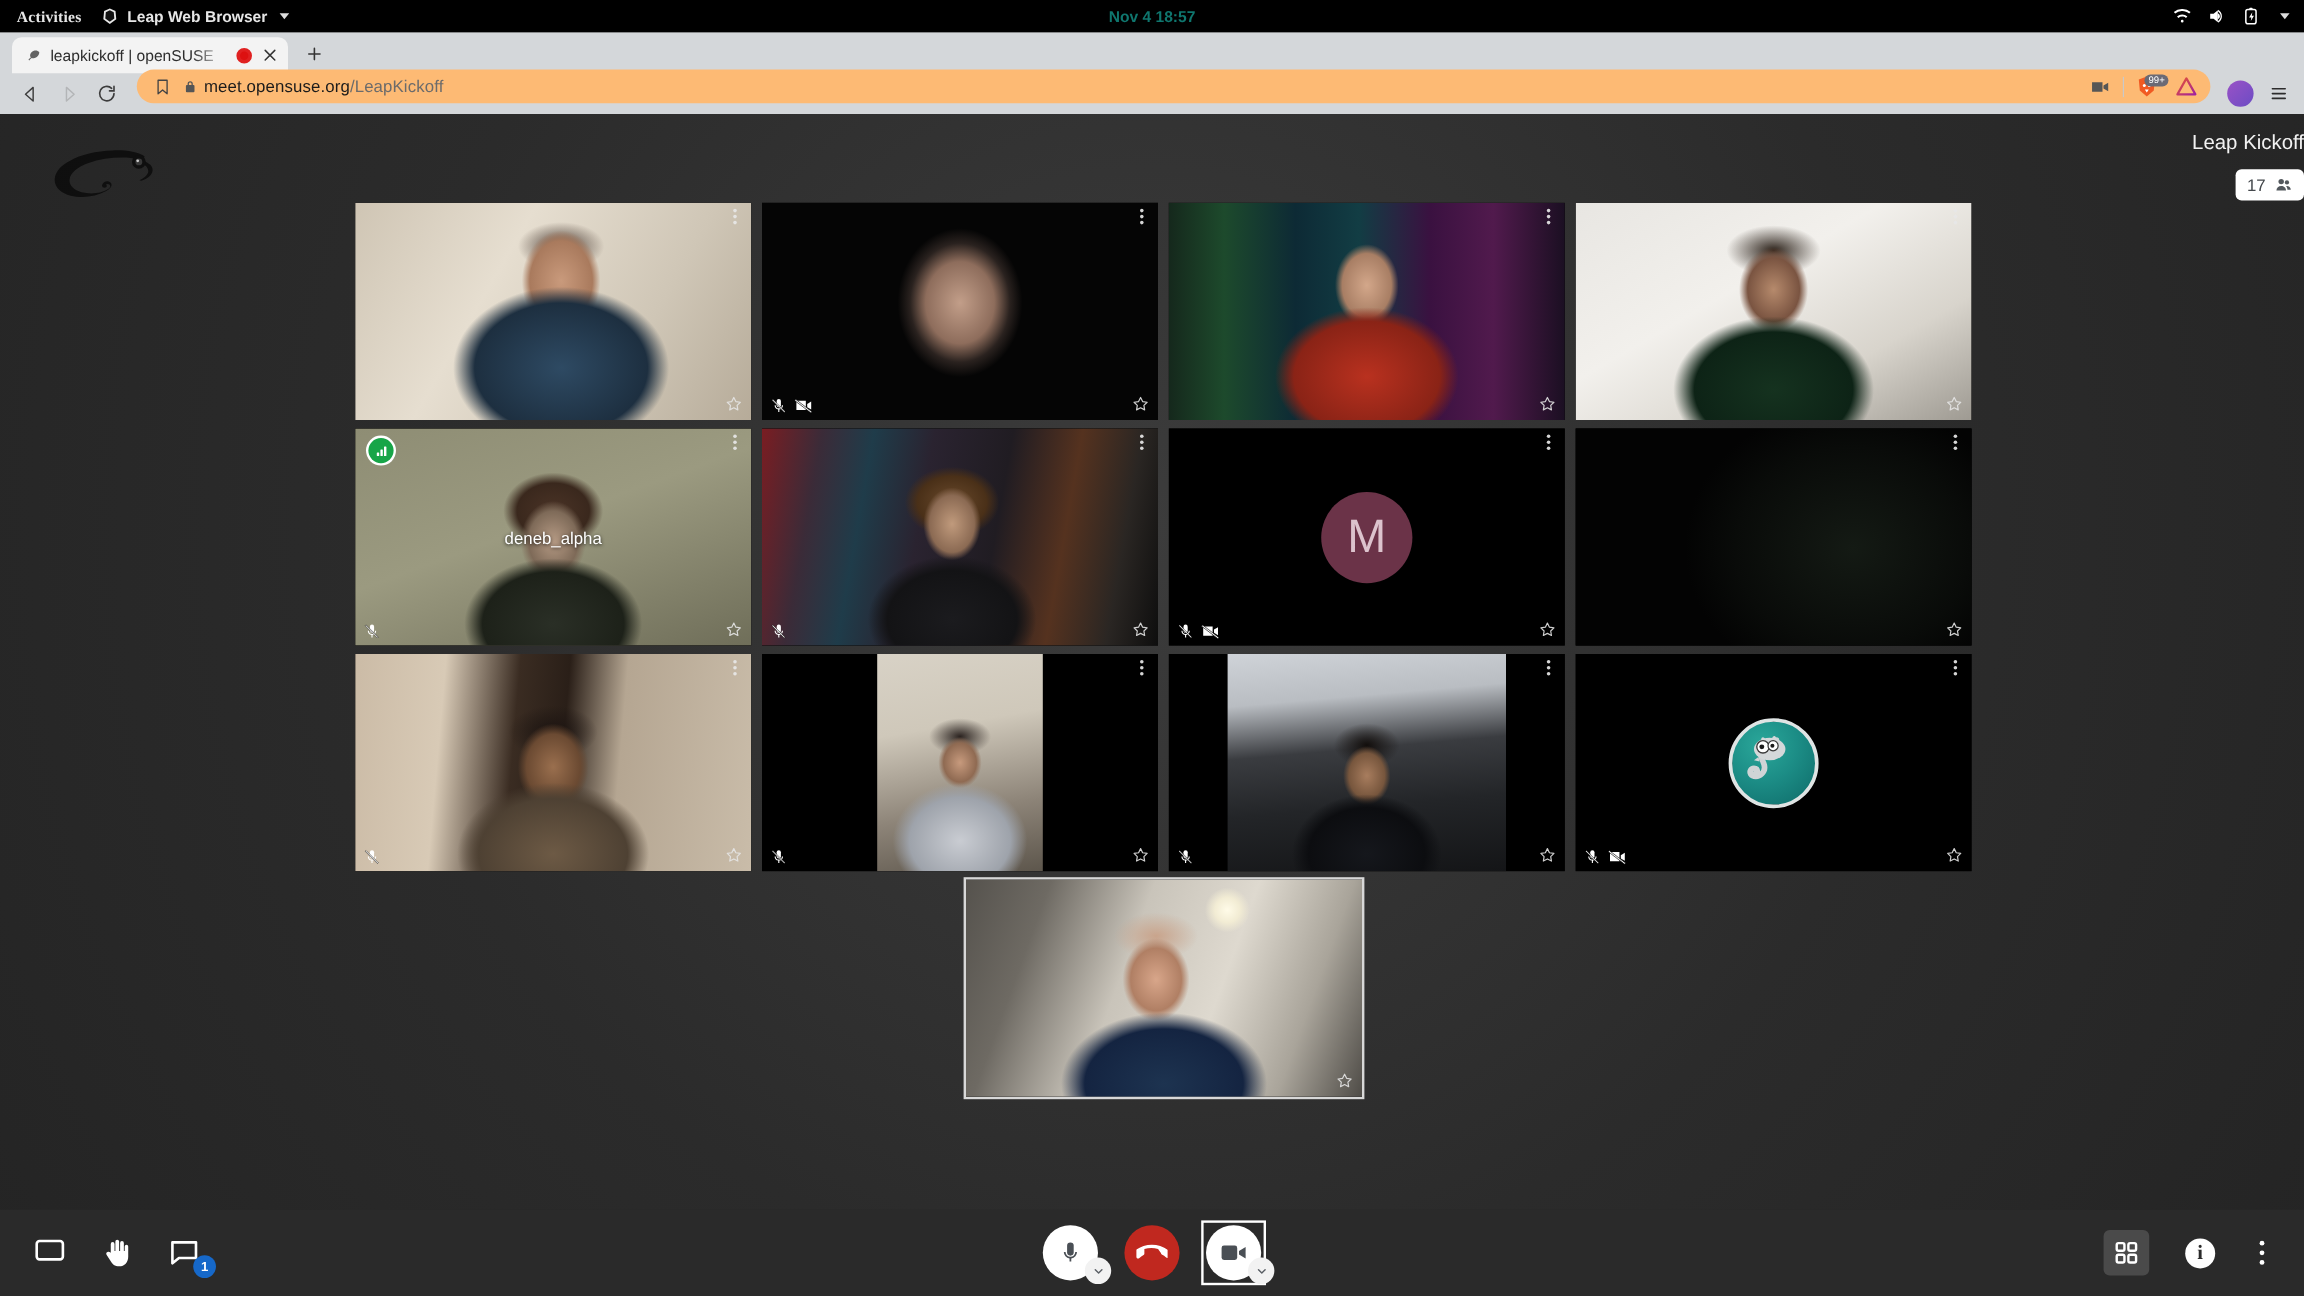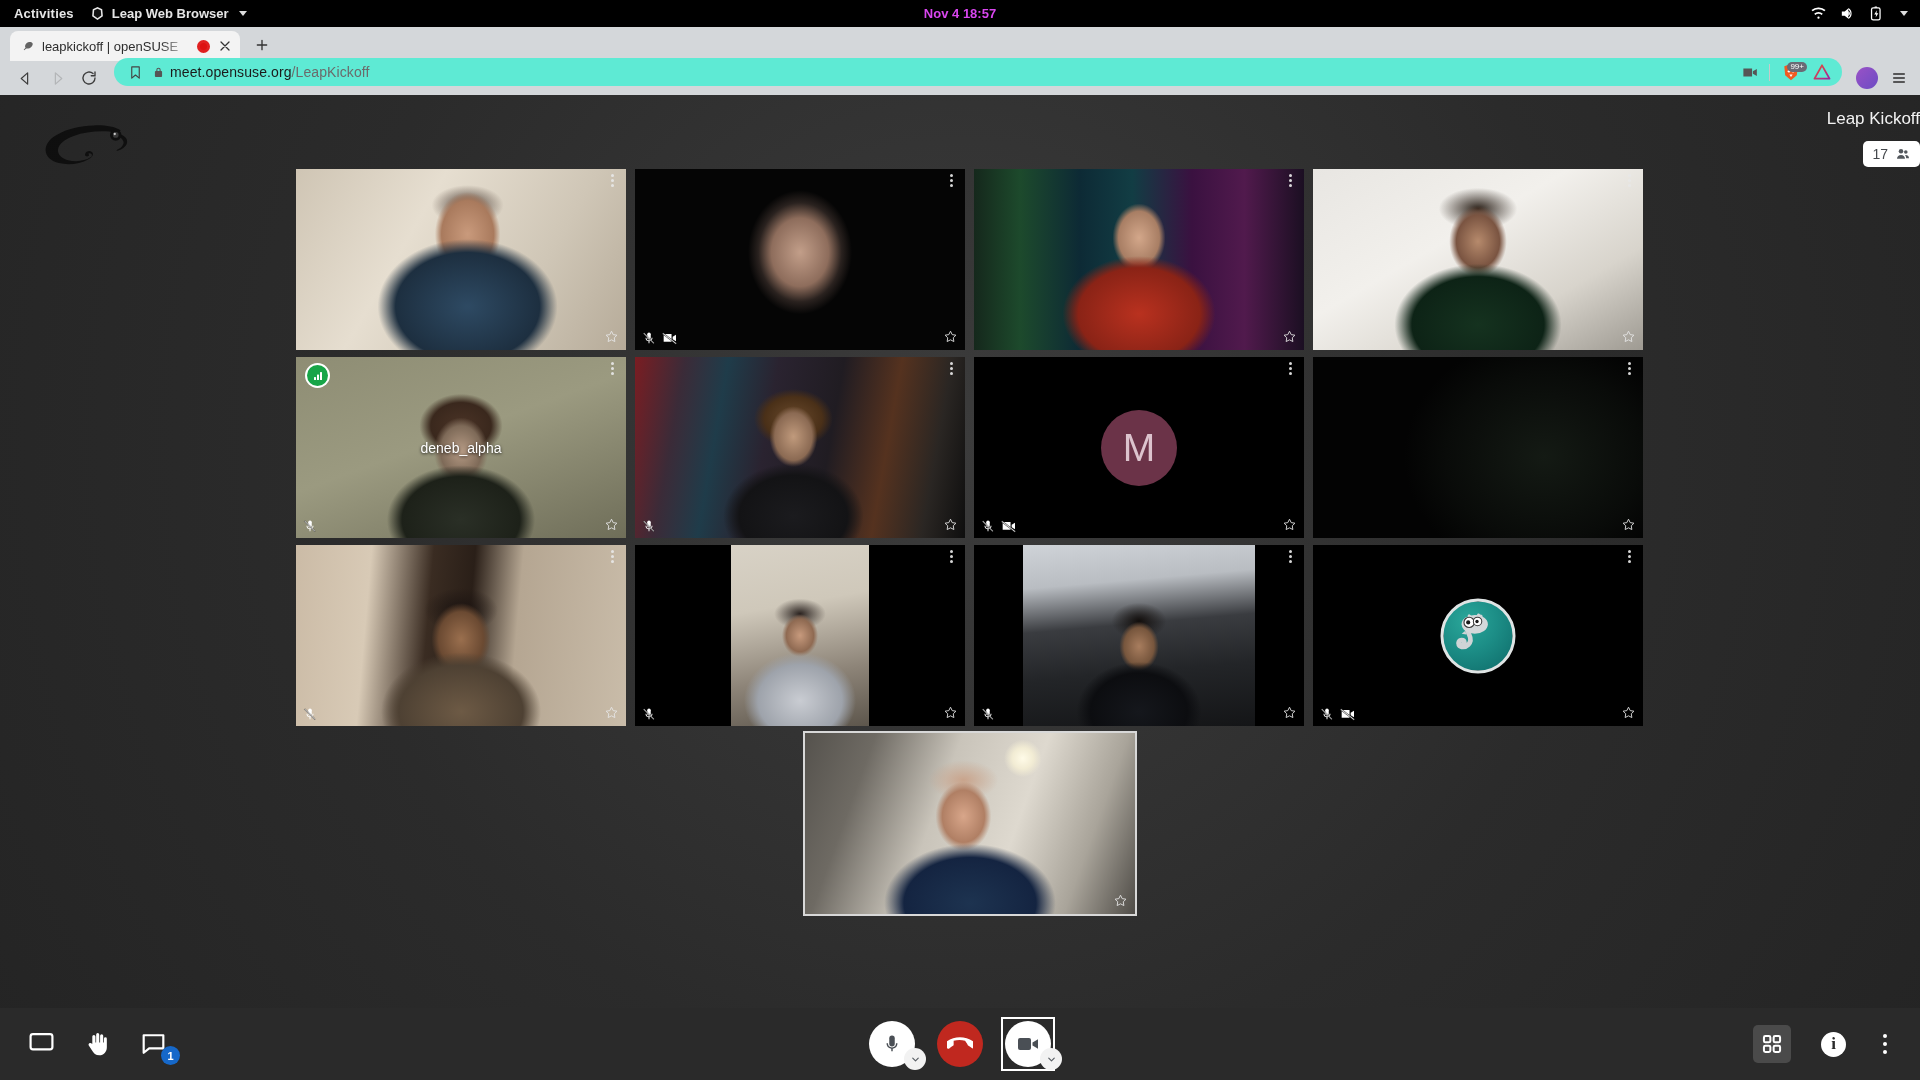--- a/index.html
+++ b/index.html
@@ -11,35 +11,35 @@
   }
 
   
   .gnome-bar {
     height: 27px; width: 100%;
     background: #000;
     display: flex; align-items: center;
     color: #e6e6e6; font-size: 13px; font-weight: bold;
     position: relative;
   }
-  .gnome-activities { padding: 0 16px 0 14px; letter-spacing: .2px; }
+  .gnome-activities { padding: 0 16px 0 14px; letter-spacing: .2px; font-family: Liberation Serif, serif; }
   .gnome-app { display: flex; align-items: center; gap: 7px; }
   .brave-lion {
     width: 15px; height: 15px; display: inline-block;
     position: relative;
   }
   .brave-lion svg { display:block; }
   .gnome-caret {
     width: 0; height: 0; border-left: 4px solid transparent;
     border-right: 4px solid transparent; border-top: 5px solid #ddd;
     margin-left: 3px;
   }
   .gnome-clock {
     position: absolute; left: 50%; transform: translateX(-50%);
-    font-weight: bold; font-size: 13px; color: #d946ef;
+    font-weight: bold; font-size: 13px; color: #0f766e;
   }
   .gnome-tray {
     position: absolute; right: 12px; display: flex;
     align-items: center; gap: 12px;
   }
   .tray-ico { width: 17px; height: 17px; display:block; }
 
   
   .browser {
     width: 100%; height: 68px; background: #d4d7da;
@@ -78,24 +78,23 @@
     height: 34px; display: flex; align-items: center;
     padding: 0 10px; gap: 2px;
   }
   .nav-btn {
     width: 30px; height: 28px; display: flex;
     align-items: center; justify-content: center; color: #3c3c3c;
   }
   .nav-btn.dim { color: #b3b5b7; }
   .omnibox {
     flex: 1; height: 28px; margin: 0 6px 12px 8px;
-    background: #5eead4; border-radius: 14px;
+    background: #fdba74; border-radius: 14px;
     display: flex; align-items: center; padding: 0 10px;
     position: relative;
-    text-align: center;
   }
   .omni-bookmark { width: 22px; display:flex; justify-content:center; color:#444; }
   .omni-lock { width: 24px; display: flex; justify-content: center; color: #555; }
   .omni-url { font-size: 14px; color: #1b1b1b; letter-spacing: .1px; }
   .omni-url .path { color: #6b6b6b; }
   .omni-right {
     margin-left: auto; display: flex; align-items: center; gap: 9px;
   }
   .omni-sep { width: 1px; height: 17px; background: #c9c9c9; }
   .shield-wrap { position: relative; width: 24px; height: 21px; }

